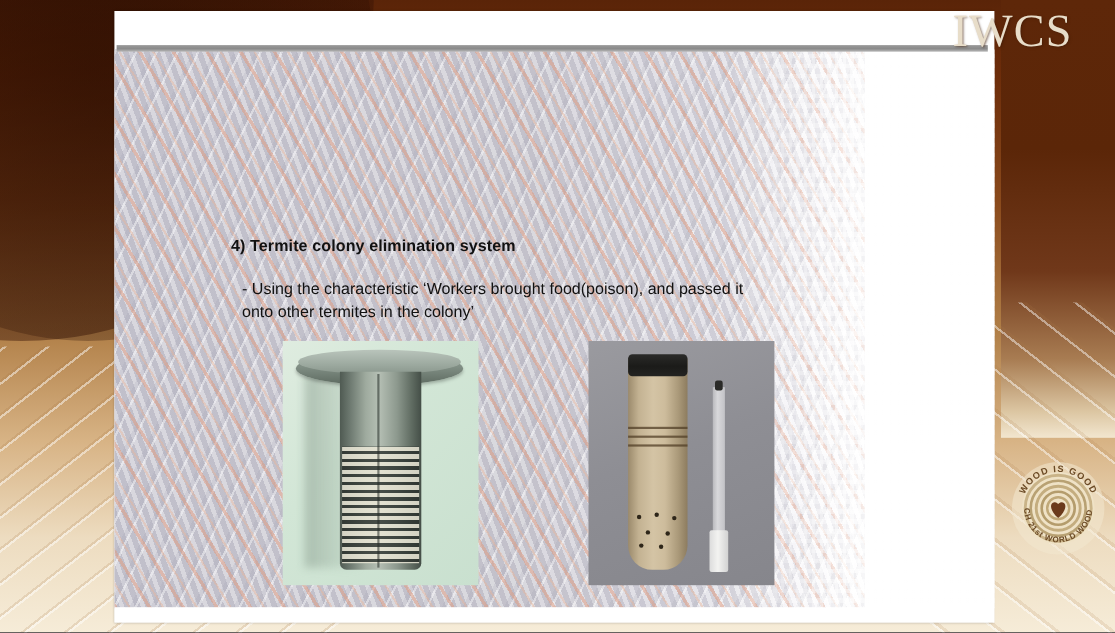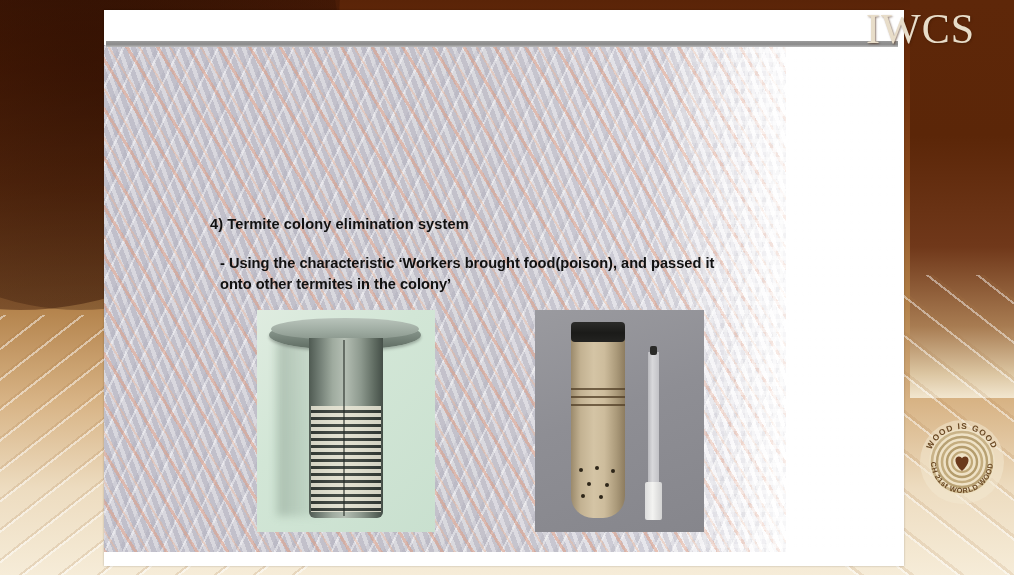--- a/index.html
+++ b/index.html
@@ -252,21 +252,21 @@
     font-weight: bold;
     color: #111111;
     letter-spacing: 0.1px;
     white-space: pre;
     margin-left: 24px;
   }
   .slide-detail {
     left: 116px;
     top: 243px;
     font-size: 14.6px;
-    font-weight: bold;
+    font-weight: normal;
     color: #111111;
     line-height: 1.42;
     width: 620px;
     white-space: pre-line;
   }
 
   
   .photo {
     position: absolute;
     z-index: 7;

